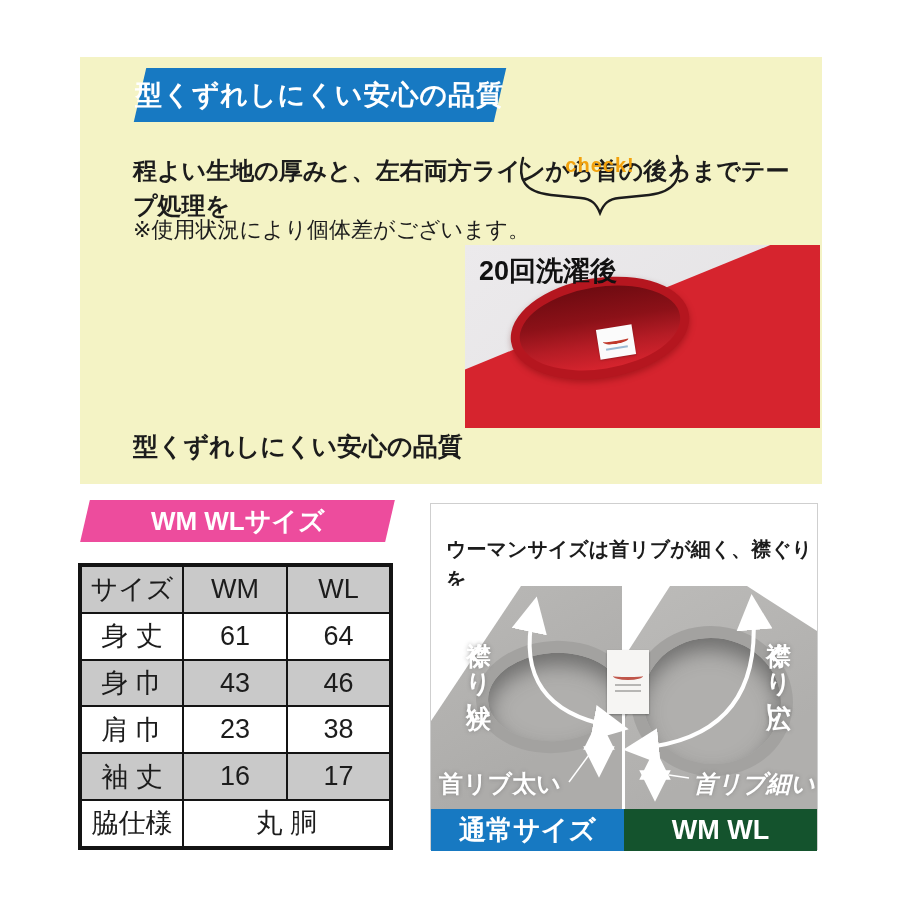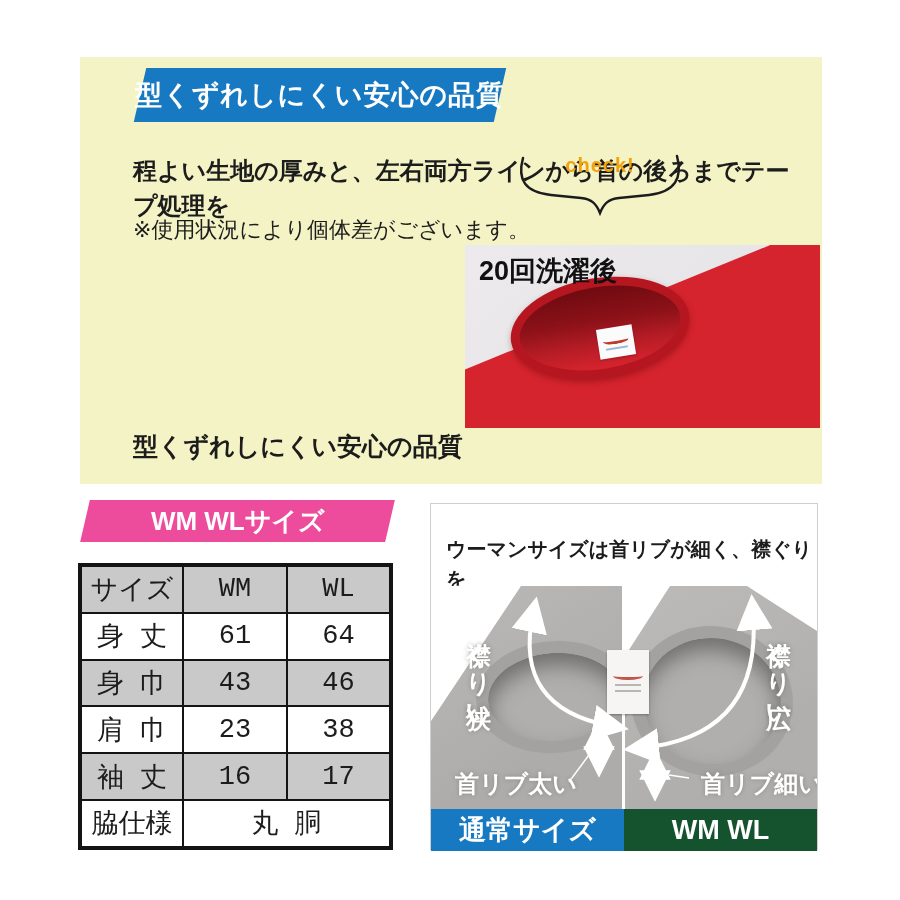--- a/index.html
+++ b/index.html
@@ -39,21 +39,21 @@
   .tag .logo{width:70%;height:5px;border-bottom:3px solid #c0392b;border-radius:50%;}
   .tag .line{width:60%;height:0;border-bottom:2px solid #9bbad4;}
   .caption{position:absolute;left:53px;top:373px;font-size:25px;font-weight:bold;}
   
   .ribbon.pink{left:85px;top:500px;width:305px;height:42px;background:#ed4c9d;}
   .ribbon.pink .rtxt{font-size:26px;}
   table.size{position:absolute;left:78px;top:563px;width:315px;height:287px;
      border-collapse:collapse;table-layout:fixed;font-weight:500;}
   table.size th,table.size td{border:2px solid #141414;text-align:center;vertical-align:middle;
      font-size:27px;font-weight:500;padding:0;}
-  table.size{border:4px solid #141414;font-family:Liberation Mono, monospace;}
+  table.size{border:4px solid #141414;}
   table.size .gray{background:#c9c9c9;}
   table.size .white{background:#fff;}
   table.size col.c1{width:103px;}
   
   .right-panel{position:absolute;left:430px;top:503px;width:388px;height:347px;background:#fff;
      border:1px solid #cfcfcf;box-sizing:border-box;}
   .panel-desc{position:absolute;left:15px;top:10px;font-size:20px;font-weight:bold;line-height:30px;}
   .compare-photo{position:absolute;left:0;top:82px;width:386px;height:223px;overflow:hidden;background:#fff;}
   .half{position:absolute;top:0;height:223px;}
   .half.left{left:0;width:192px;background:linear-gradient(150deg,#bab9b7 0%,#adacaa 70%);}
@@ -71,22 +71,22 @@
      box-shadow:0 1px 2px rgba(0,0,0,.3);display:flex;flex-direction:column;align-items:center;justify-content:center;gap:4px;}
   .gtag .logo{width:70%;height:5px;border-bottom:3px solid #c0564a;border-radius:50%;}
   .gtag .line{width:62%;height:0;border-bottom:2px solid #b7b6b4;}
   .arrow-layer{position:absolute;left:0;top:0;z-index:8;}
   .v-anno{position:absolute;writing-mode:vertical-rl;text-orientation:upright;color:#fff;
      font-size:25px;font-weight:bold;z-index:9;letter-spacing:2px;text-shadow:0 0 4px rgba(80,80,80,.4);}
   .v-anno.vleft{left:32px;top:36px;}
   .v-anno.vright{left:332px;top:36px;}
   .h-anno{position:absolute;color:#fff;font-size:24px;font-weight:bold;z-index:9;white-space:nowrap;
      text-shadow:0 0 4px rgba(80,80,80,.4);}
-  .h-anno.hleft{left:24px;top:182px;}
-  .h-anno.hright{left:270px;top:182px;}
+  .h-anno.hleft{left:8px;top:182px;}
+  .h-anno.hright{left:262px;top:182px;font-style:italic;}
   .compare-labels{position:absolute;left:0;top:305px;width:426px;height:42px;display:flex;z-index:10;}
   .clabel{width:193px;height:42px;display:flex;align-items:center;justify-content:center;
      color:#fff;font-weight:bold;font-size:27px;}
   .clabel.blue{background:#1779c2;}
   .clabel.pink{background:#14532d;}
 </style>
 </head>
 <body>
 
 <div class="canvas">

